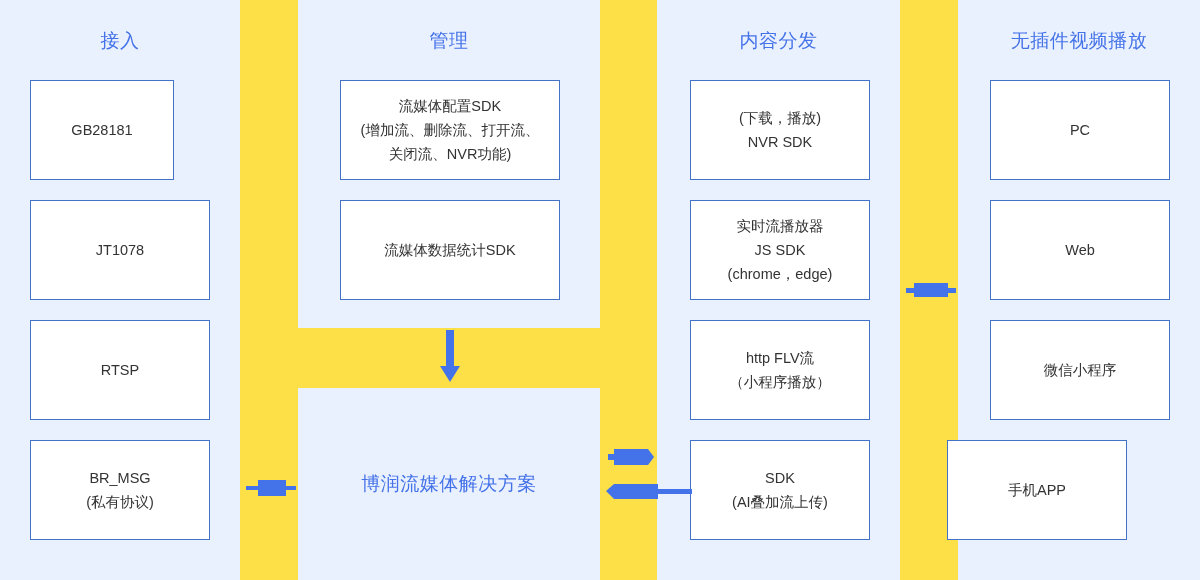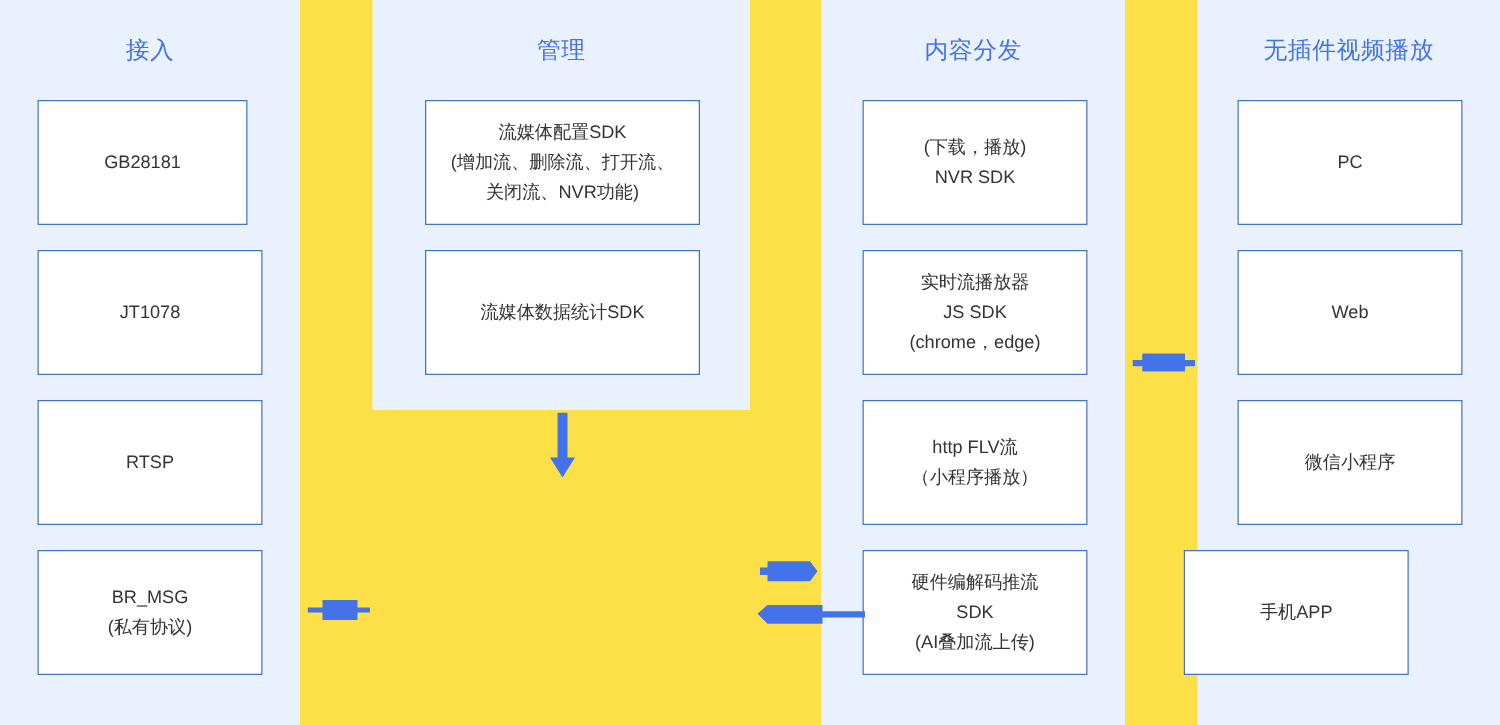--- a/index.html
+++ b/index.html
@@ -75,21 +75,21 @@
   <div class="band" style="left:0px; width:240px; height:580px;"></div>
   <div class="band" style="left:298px; width:302px; height:328px;"></div>
   <div class="band" style="left:657px; width:243px; height:580px;"></div>
   <div class="band" style="left:958px; width:242px; height:580px;"></div>
 
   <div class="col-title" style="left:0px; top:30px; width:240px;">接入</div>
   <div class="col-title" style="left:298px; top:30px; width:302px;">管理</div>
   <div class="col-title" style="left:657px; top:30px; width:243px;">内容分发</div>
   <div class="col-title" style="left:958px; top:30px; width:242px;">无插件视频播放</div>
 
-  <div class="node" style="left:30px; top:80px; width:168px; height:100px;">
+  <div class="node" style="left:30px; top:80px; width:144px; height:100px;">
     <div class="lines">
       <span class="ln">GB28181</span>
     </div>
   </div>
   <div class="node" style="left:30px; top:200px; width:180px; height:100px;">
     <div class="lines">
       <span class="ln">JT1078</span>
     </div>
   </div>
   <div class="node" style="left:30px; top:320px; width:180px; height:100px;">
@@ -131,21 +131,20 @@
     </div>
   </div>
   <div class="node" style="left:690px; top:320px; width:180px; height:100px;">
     <div class="lines">
       <span class="ln">http FLV流</span>
       <span class="ln">（小程序播放）</span>
     </div>
   </div>
   <div class="node" style="left:690px; top:440px; width:180px; height:100px;">
     <div class="lines">
-      <span class="ln">硬件编解码推流</span>
       <span class="ln">SDK</span>
       <span class="ln">(AI叠加流上传)</span>
     </div>
   </div>
 
   <div class="node" style="left:990px; top:80px; width:180px; height:100px;">
     <div class="lines">
       <span class="ln">PC</span>
     </div>
   </div>
@@ -158,20 +157,23 @@
     <div class="lines">
       <span class="ln">微信小程序</span>
     </div>
   </div>
   <div class="node" style="left:947px; top:440px; width:180px; height:100px;">
     <div class="lines">
       <span class="ln">手机APP</span>
     </div>
   </div>
 
+  <div class="center-node" style="left:298px; top:388px; width:302px; height:192px;">
+    <span>博润流媒体解决方案</span>
+  </div>
 
   <div class="arrow" style="left:436px; top:330px; width:28px; height:54px;">
     <svg width="28" height="54" viewBox="0 0 28 54">
       <path d="M10,0 L18,0 L18,36 L24,36 L14,52 L4,36 L10,36 Z" fill="#4472e8"></path>
     </svg>
   </div>
 
   <div class="arrow" style="left:246px; top:475px; width:50px; height:26px;">
     <svg width="50" height="26" viewBox="0 0 50 26">
       <path d="M0,11 L12,11 L12,5 L40,5 L40,11 L50,11 L50,15 L40,15 L40,21 L12,21 L12,15 L0,15 Z" fill="#4472e8"></path>

